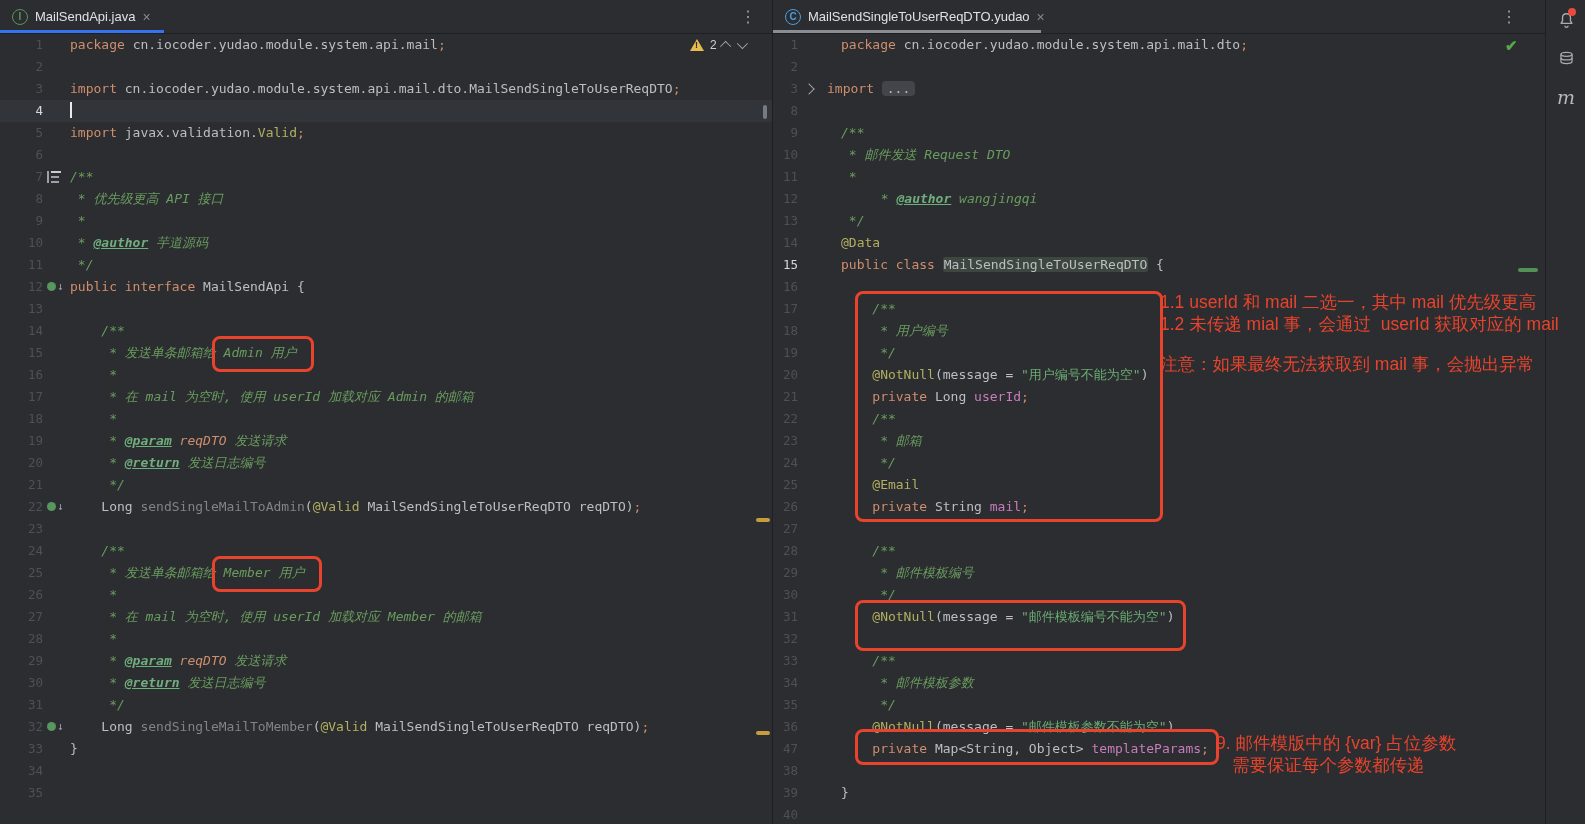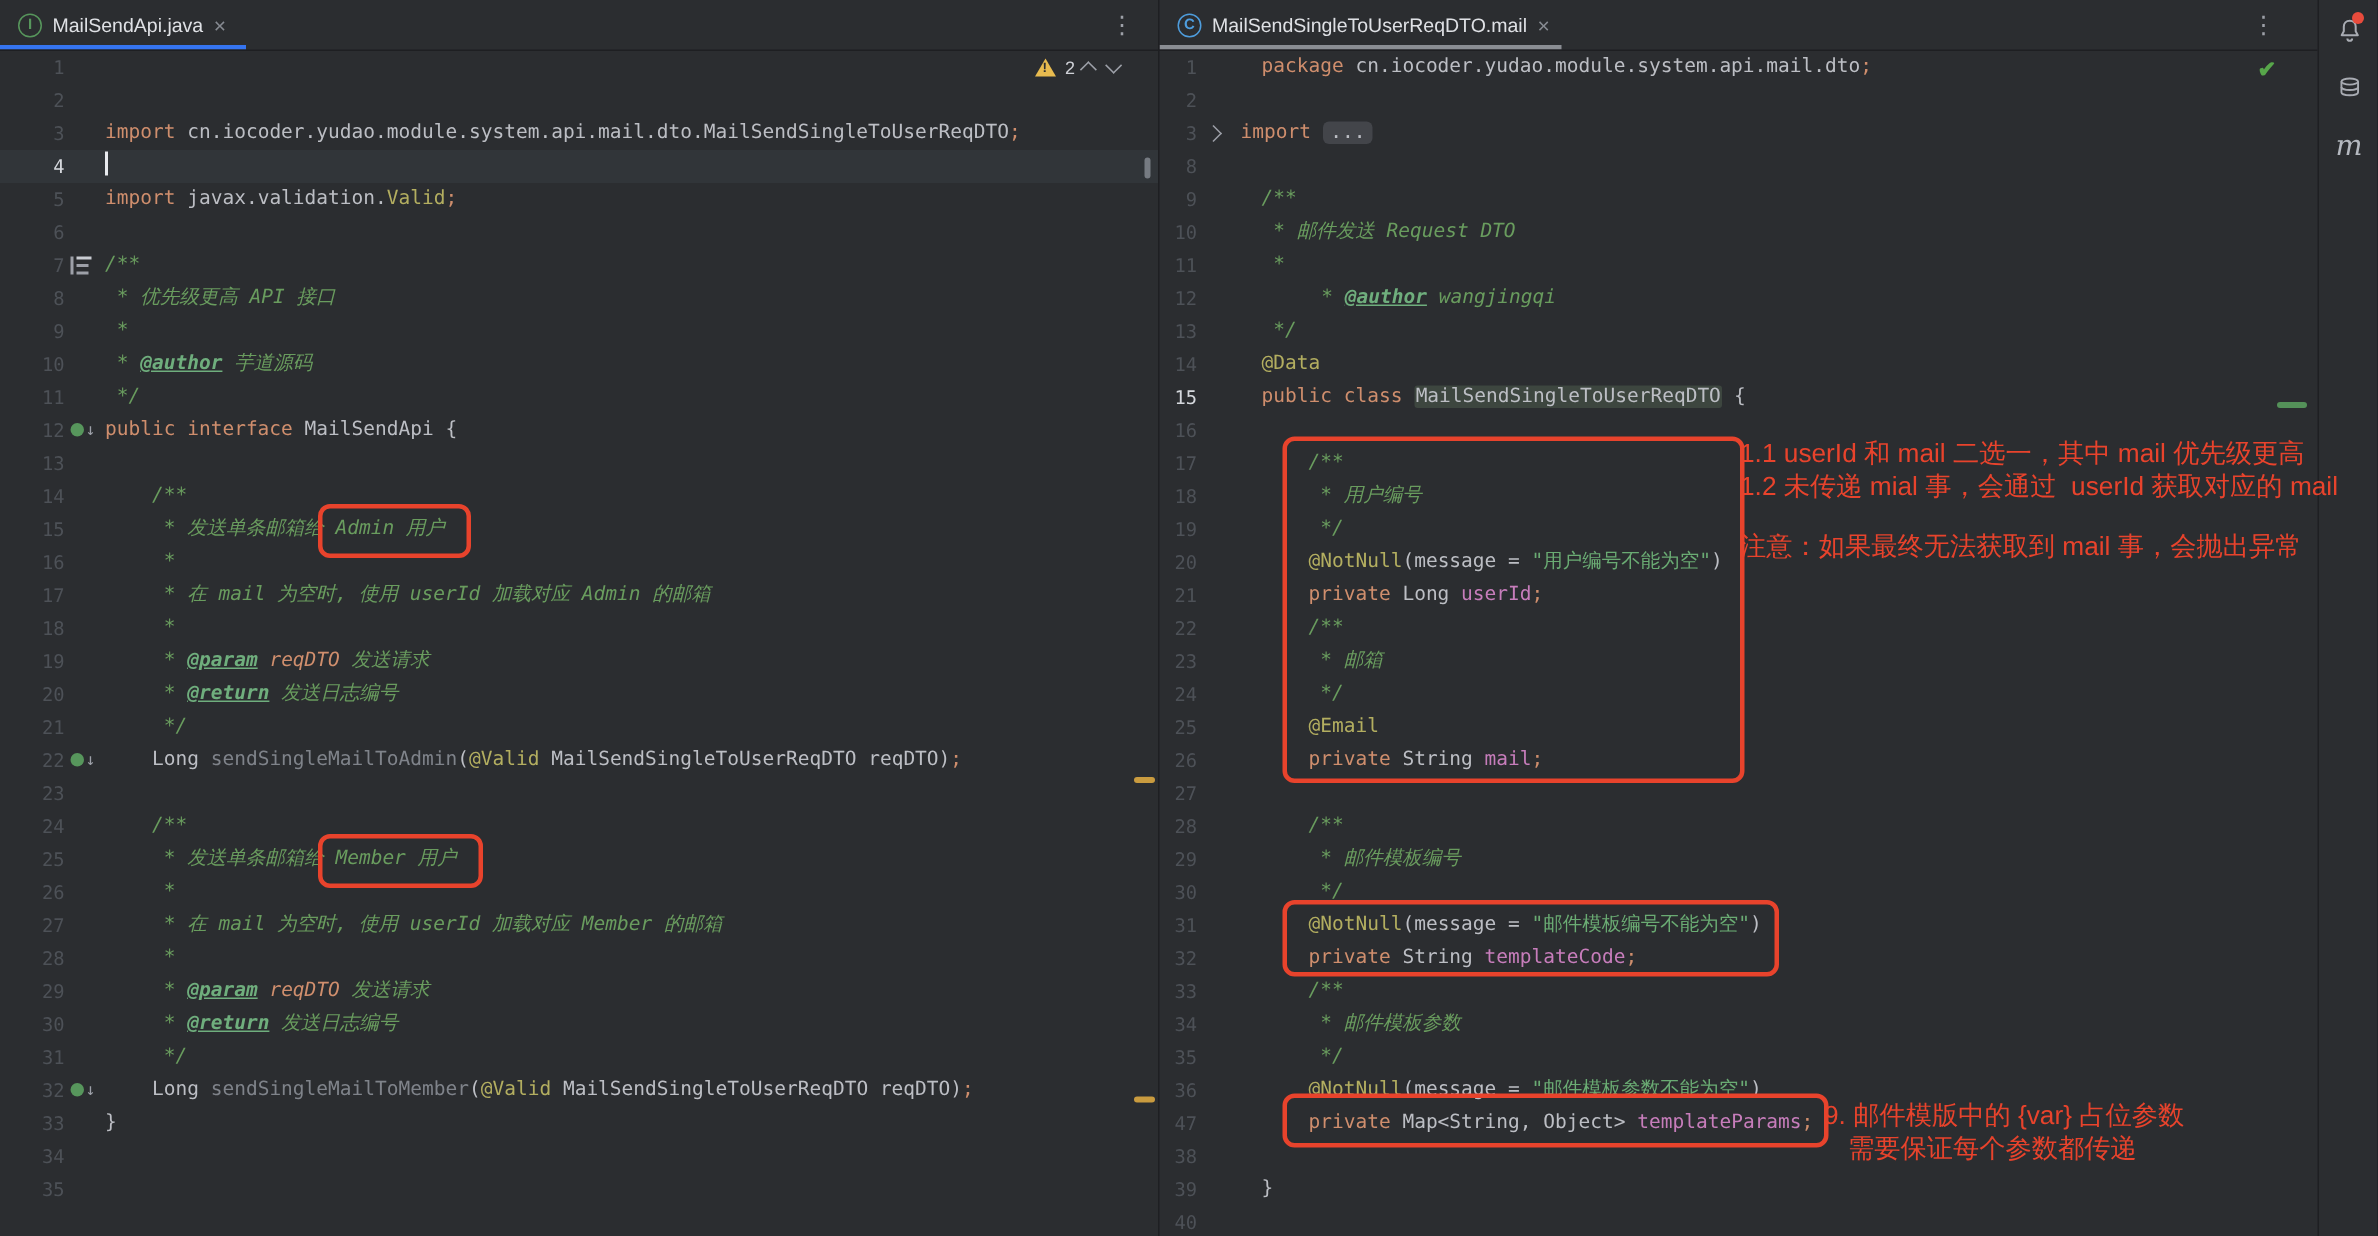--- a/index.html
+++ b/index.html
@@ -90,30 +90,30 @@
       <span class="tab-label">MailSendApi.java</span>
       <span class="tab-close">×</span>
     </div>
     <div class="tab-underline" id="underline-left"></div>
     <div class="kebab" style="left:740px;">⋮</div>
   </div>
 
   <div class="tabbar" id="tabbar-right">
     <div class="tab">
       <span class="type-icon clazz">C</span>
-      <span class="tab-label">MailSendSingleToUserReqDTO.mail</span>
+      <span class="tab-label">MailSendSingleToUserReqDTO.yudao</span>
       <span class="tab-close">×</span>
     </div>
     <div class="tab-underline" id="underline-right"></div>
     <div class="kebab" style="left:728px;">⋮</div>
   </div>
   <div class="tabbar-border"></div>
 
   <div class="editor" id="editor-left">
-      <div class="row" style="top: 0px;"><span class="ln" style="width: 43px;">1</span></div>
+      <div class="row" style="top: 0px;"><span class="ln" style="width: 43px;">1</span><span class="code" style="left: 70px;"><span class="seg k">package </span><span class="seg t">cn.iocoder.yudao.module.system.api.mail</span><span class="seg k">;</span></span></div>
       <div class="row" style="top: 22px;"><span class="ln" style="width: 43px;">2</span><span class="code" style="left: 70px;"></span></div>
       <div class="row" style="top: 44px;"><span class="ln" style="width: 43px;">3</span><span class="code" style="left: 70px;"><span class="seg k">import </span><span class="seg t">cn.iocoder.yudao.module.system.api.mail.dto.MailSendSingleToUserReqDTO</span><span class="seg k">;</span></span></div>
       <div class="row caret-row" style="top: 66px;"><span class="ln active" style="width: 43px;">4</span><span class="code" style="left: 70px;"><span class="caret"></span></span></div>
       <div class="row" style="top: 88px;"><span class="ln" style="width: 43px;">5</span><span class="code" style="left: 70px;"><span class="seg k">import </span><span class="seg t">javax.validation.</span><span class="seg a">Valid</span><span class="seg k">;</span></span></div>
       <div class="row" style="top: 110px;"><span class="ln" style="width: 43px;">6</span><span class="code" style="left: 70px;"></span></div>
       <div class="row" style="top: 132px;"><span class="ln" style="width: 43px;">7</span><span class="g-doc" style="left: 47px;"><i class="bar b1"></i><i class="bar b2"></i><i class="bar b3"></i></span><span class="code" style="left: 70px;"><span class="seg c">/**</span></span></div>
       <div class="row" style="top: 154px;"><span class="ln" style="width: 43px;">8</span><span class="code" style="left: 70px;"><span class="seg c"> * 优先级更高 API 接口</span></span></div>
       <div class="row" style="top: 176px;"><span class="ln" style="width: 43px;">9</span><span class="code" style="left: 70px;"><span class="seg c"> *</span></span></div>
       <div class="row" style="top: 198px;"><span class="ln" style="width: 43px;">10</span><span class="code" style="left: 70px;"><span class="seg c"> * </span><span class="seg g">@author</span><span class="seg c"> 芋道源码</span></span></div>
       <div class="row" style="top: 220px;"><span class="ln" style="width: 43px;">11</span><span class="code" style="left: 70px;"><span class="seg c"> */</span></span></div>
@@ -163,21 +163,21 @@
       <div class="row" style="top: 374px;"><span class="ln" style="width: 25px;">22</span><span class="code" style="left: 68px;"><span class="seg c">    /**</span></span></div>
       <div class="row" style="top: 396px;"><span class="ln" style="width: 25px;">23</span><span class="code" style="left: 68px;"><span class="seg c">     * 邮箱</span></span></div>
       <div class="row" style="top: 418px;"><span class="ln" style="width: 25px;">24</span><span class="code" style="left: 68px;"><span class="seg c">     */</span></span></div>
       <div class="row" style="top: 440px;"><span class="ln" style="width: 25px;">25</span><span class="code" style="left: 68px;"><span class="seg t">    </span><span class="seg a">@Email</span></span></div>
       <div class="row" style="top: 462px;"><span class="ln" style="width: 25px;">26</span><span class="code" style="left: 68px;"><span class="seg t">    </span><span class="seg k">private</span><span class="seg t"> String </span><span class="seg f">mail</span><span class="seg k">;</span></span></div>
       <div class="row" style="top: 484px;"><span class="ln" style="width: 25px;">27</span><span class="code" style="left: 68px;"></span></div>
       <div class="row" style="top: 506px;"><span class="ln" style="width: 25px;">28</span><span class="code" style="left: 68px;"><span class="seg c">    /**</span></span></div>
       <div class="row" style="top: 528px;"><span class="ln" style="width: 25px;">29</span><span class="code" style="left: 68px;"><span class="seg c">     * 邮件模板编号</span></span></div>
       <div class="row" style="top: 550px;"><span class="ln" style="width: 25px;">30</span><span class="code" style="left: 68px;"><span class="seg c">     */</span></span></div>
       <div class="row" style="top: 572px;"><span class="ln" style="width: 25px;">31</span><span class="code" style="left: 68px;"><span class="seg t">    </span><span class="seg a">@NotNull</span><span class="seg t">(message = </span><span class="seg s">"邮件模板编号不能为空"</span><span class="seg t">)</span></span></div>
-      <div class="row" style="top: 594px;"><span class="ln" style="width: 25px;">32</span><span class="code" style="left: 68px;"><span class="seg t">    </span><span class="seg k">private</span><span class="seg t"> String </span><span class="seg f">templateCode</span><span class="seg k">;</span></span></div>
+      <div class="row" style="top: 594px;"><span class="ln" style="width: 25px;">32</span></div>
       <div class="row" style="top: 616px;"><span class="ln" style="width: 25px;">33</span><span class="code" style="left: 68px;"><span class="seg c">    /**</span></span></div>
       <div class="row" style="top: 638px;"><span class="ln" style="width: 25px;">34</span><span class="code" style="left: 68px;"><span class="seg c">     * 邮件模板参数</span></span></div>
       <div class="row" style="top: 660px;"><span class="ln" style="width: 25px;">35</span><span class="code" style="left: 68px;"><span class="seg c">     */</span></span></div>
       <div class="row" style="top: 682px;"><span class="ln" style="width: 25px;">36</span><span class="code" style="left: 68px;"><span class="seg t">    </span><span class="seg a">@NotNull</span><span class="seg t">(message = </span><span class="seg s">"邮件模板参数不能为空"</span><span class="seg t">)</span></span></div>
       <div class="row" style="top: 704px;"><span class="ln" style="width: 25px;">47</span><span class="code" style="left: 68px;"><span class="seg t">    </span><span class="seg k">private</span><span class="seg t"> Map&lt;String, Object&gt; </span><span class="seg f">templateParams</span><span class="seg k">;</span></span></div>
       <div class="row" style="top: 726px;"><span class="ln" style="width: 25px;">38</span><span class="code" style="left: 68px;"></span></div>
       <div class="row" style="top: 748px;"><span class="ln" style="width: 25px;">39</span><span class="code" style="left: 68px;"><span class="seg t">}</span></span></div>
       <div class="row" style="top: 770px;"><span class="ln" style="width: 25px;">40</span><span class="code" style="left: 68px;"></span></div>
     </div>
 

